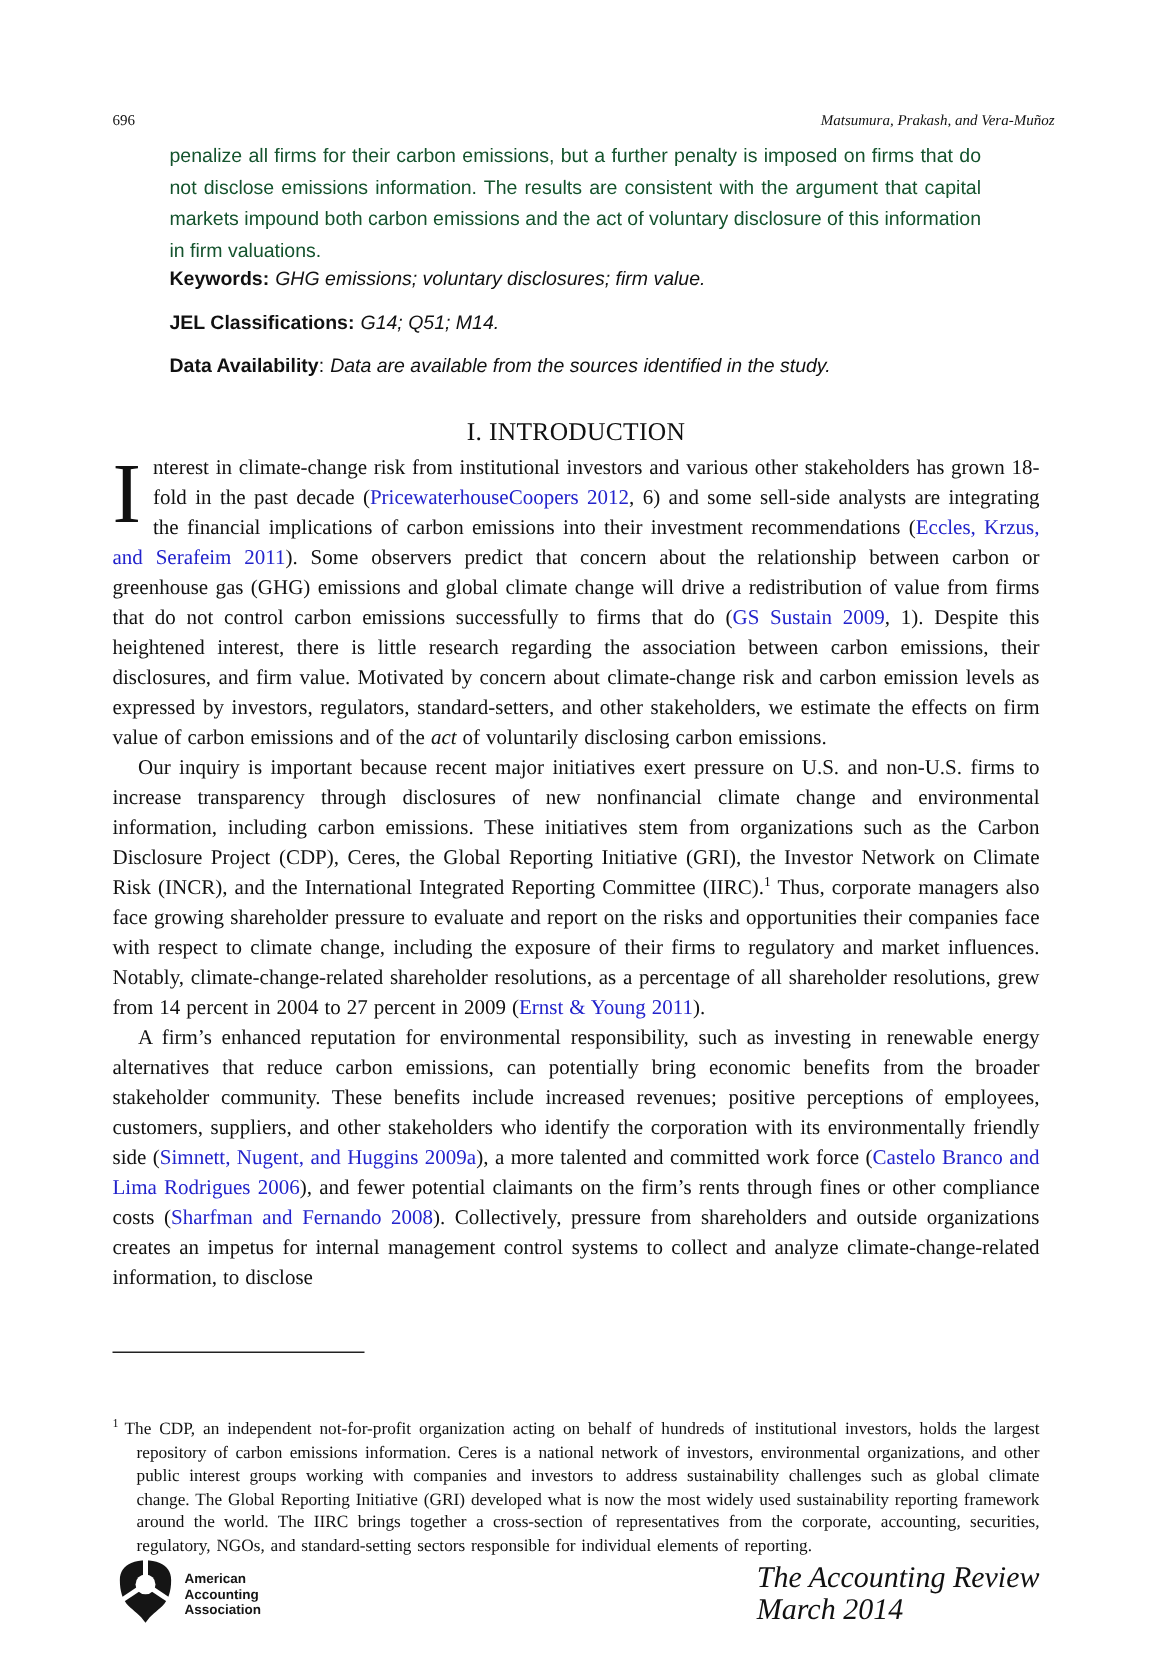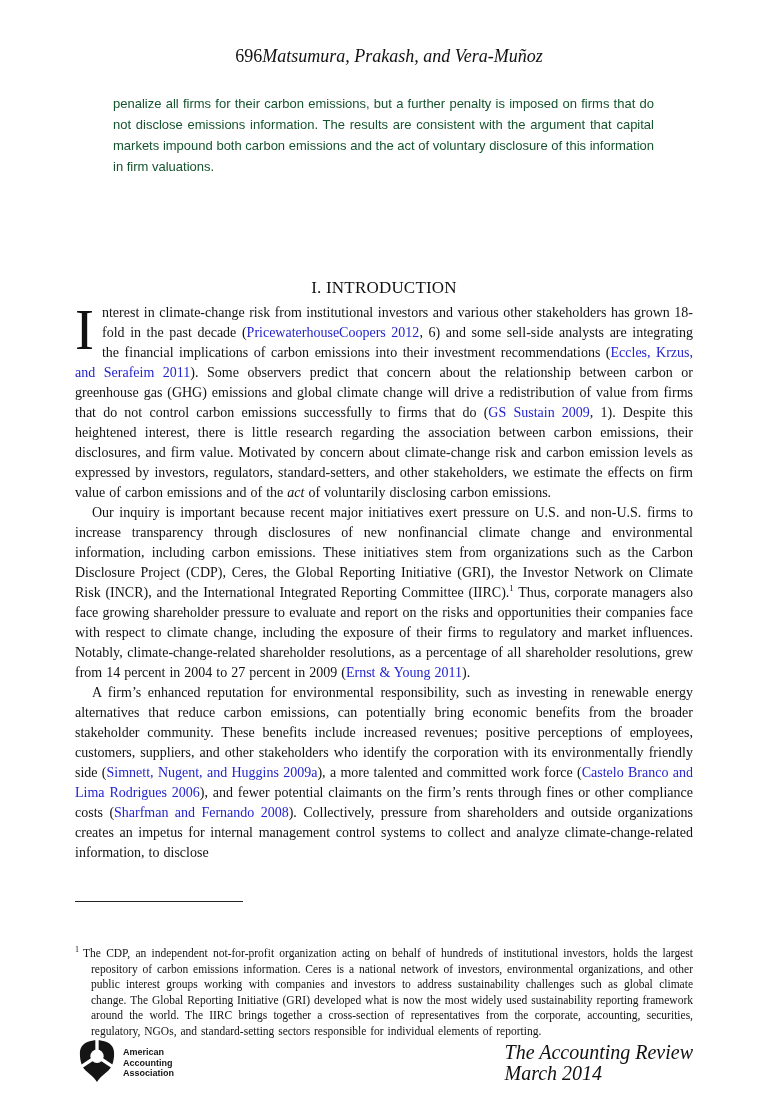--- a/index.html
+++ b/index.html
@@ -3,23 +3,23 @@
 <meta charset="utf-8">
 <style>
   * { margin:0; padding:0; box-sizing:border-box; }
   html, body { background:#ffffff; }
   body {
     width:769px; height:1120px; position:relative; overflow:hidden;
     font-family:"Liberation Serif","DejaVu Serif",serif;
     color:#111111;
   }
   .page-header {
-    position:absolute; top:46px; left:75px; width:628px;
-    display:flex; justify-content:center; align-items:baseline;
-    font-size:18px;
+    position:absolute; top:75px; left:75px; width:628px;
+    display:flex; justify-content:space-between; align-items:baseline;
+    font-size:10px;
   }
   .running-head { font-style:italic; }
 
   .abstract {
     position:absolute; top:93px; left:113px; width:541px;
     font-family:"Liberation Sans","DejaVu Sans",sans-serif;
     font-size:13px; line-height:21px; text-align:justify; color:#14532d;
   }
 
   .meta-block { position:absolute; top:177px; left:113px; width:541px;
@@ -73,20 +73,23 @@
 <body>
 
 <div class="page-header">
   <span>696</span>
   <span class="running-head">Matsumura, Prakash, and Vera-Muñoz</span>
 </div>
 
 <p class="abstract">penalize all firms for their carbon emissions, but a further penalty is imposed on firms that do not disclose emissions information. The results are consistent with the argument that capital markets impound both carbon emissions and the act of voluntary disclosure of this information in firm valuations.</p>
 
 <div class="meta-block">
+  <p class="meta-line"><b>Keywords:</b><i>GHG emissions; voluntary disclosures; firm value.</i></p>
+  <p class="meta-line"><b>JEL Classifications:</b><i>G14; Q51; M14.</i></p>
+  <p class="meta-line"><b>Data Availability</b><span class="sep">:</span><i>Data are available from the sources identified in the study.</i></p>
 </div>
 
 <h2 class="section-heading">I. INTRODUCTION</h2>
 
 <div class="body-text">
   <p class="body-para"><span class="dropcap">I</span><span><span>nterest in climate-change risk from institutional investors and various other stakeholders has grown 18-fold in the past decade (</span><a class="cite-link" style="color: rgb(35, 35, 204);">PricewaterhouseCoopers 2012</a><span>, 6) and some sell-side analysts are integrating the financial implications of carbon emissions into their investment recommendations (</span><a class="cite-link" style="color: rgb(35, 35, 204);">Eccles, Krzus, and Serafeim 2011</a><span>). Some observers predict that concern about the relationship between carbon or greenhouse gas (GHG) emissions and global climate change will drive a redistribution of value from firms that do not control carbon emissions successfully to firms that do (</span><a class="cite-link" style="color: rgb(35, 35, 204);">GS Sustain 2009</a><span>, 1). Despite this heightened interest, there is little research regarding the association between carbon emissions, their disclosures, and firm value. Motivated by concern about climate-change risk and carbon emission levels as expressed by investors, regulators, standard-setters, and other stakeholders, we estimate the effects on firm value of carbon emissions and of the </span><em>act</em><span> of voluntarily disclosing carbon emissions.</span></span></p>
   <p class="body-para indent"><span><span>Our inquiry is important because recent major initiatives exert pressure on U.S. and non-U.S. firms to increase transparency through disclosures of new nonfinancial climate change and environmental information, including carbon emissions. These initiatives stem from organizations such as the Carbon Disclosure Project (CDP), Ceres, the Global Reporting Initiative (GRI), the Investor Network on Climate Risk (INCR), and the International Integrated Reporting Committee (IIRC).</span><sup class="fn-ref">1</sup><span> Thus, corporate managers also face growing shareholder pressure to evaluate and report on the risks and opportunities their companies face with respect to climate change, including the exposure of their firms to regulatory and market influences. Notably, climate-change-related shareholder resolutions, as a percentage of all shareholder resolutions, grew from 14 percent in 2004 to 27 percent in 2009 (</span><a class="cite-link" style="color: rgb(35, 35, 204);">Ernst &amp; Young 2011</a><span>).</span></span></p>
   <p class="body-para indent"><span><span>A firm’s enhanced reputation for environmental responsibility, such as investing in renewable energy alternatives that reduce carbon emissions, can potentially bring economic benefits from the broader stakeholder community. These benefits include increased revenues; positive perceptions of employees, customers, suppliers, and other stakeholders who identify the corporation with its environmentally friendly side (</span><a class="cite-link" style="color: rgb(35, 35, 204);">Simnett, Nugent, and Huggins 2009a</a><span>), a more talented and committed work force (</span><a class="cite-link" style="color: rgb(35, 35, 204);">Castelo Branco and Lima Rodrigues 2006</a><span>), and fewer potential claimants on the firm’s rents through fines or other compliance costs (</span><a class="cite-link" style="color: rgb(35, 35, 204);">Sharfman and Fernando 2008</a><span>). Collectively, pressure from shareholders and outside organizations creates an impetus for internal management control systems to collect and analyze climate-change-related information, to disclose</span></span></p>
 </div>
 

